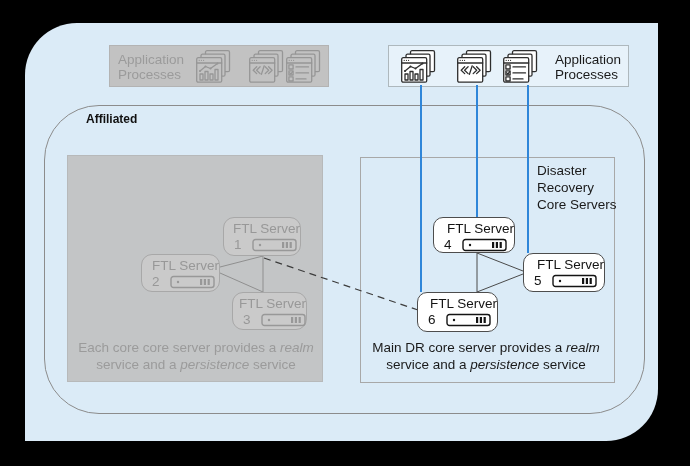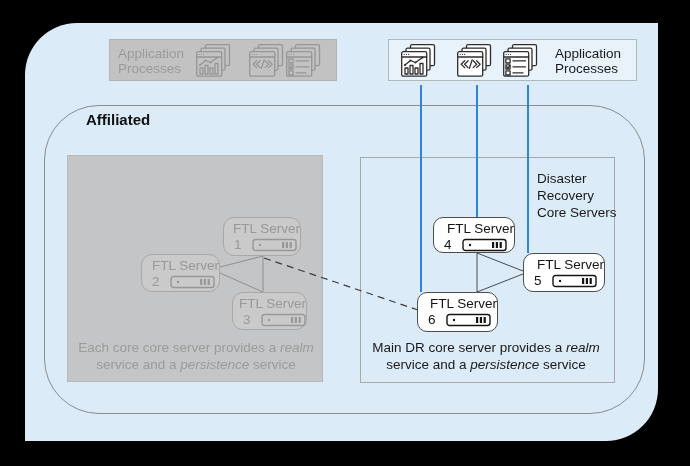--- a/index.html
+++ b/index.html
@@ -11,46 +11,46 @@
   #canvas{
     position:absolute;left:25px;top:23px;width:633px;height:418px;
     background:#dbebf7;border-radius:52px 0 52px 0;z-index:1;
   }
   
   #affiliated{
     position:absolute;left:44px;top:105px;width:599px;height:307px;
     border:1px solid #8c8c8c;border-radius:55px;z-index:2;
   }
   .title-bold{
-    position:absolute;left:86px;top:110px;font-size:15px;font-weight:bold;
+    position:absolute;left:86px;top:110px;font-size:12px;font-weight:bold;
     line-height:19px;color:#111;z-index:3;white-space:pre-line;
   }
   
-  .appbox{position:absolute;top:39px;height:40px;z-index:3;padding-left:8px;}
+  .appbox{position:absolute;top:45px;height:40px;z-index:3;}
   #appbox-left{left:109px;width:218px;background:#c2c2c2;border:1px solid #b3b3b3;}
   #appbox-right{left:388px;width:239px;background:rgba(255,255,255,0.35);border:1.5px solid #aeb8bd;}
   .applabel{position:absolute;top:6px;font-size:13.5px;line-height:15px;width:80px;}
   #appbox-left .applabel{left:8px;color:#9b9b9b;}
   #appbox-right .applabel{left:166px;color:#1a1a1a;}
   .appicon{position:absolute;top:4px;width:35px;height:33px;display:inline-block;}
   #appbox-left .appicon{color:#969696;--win-fill:#c2c2c2;}
   #appbox-right .appicon{color:#2d2d2d;--win-fill:#ffffff;}
   .appicon svg{width:35px;height:33px;display:block;}
 
   
   #main-core-box{
     position:absolute;left:67px;top:155px;width:254px;height:225px;
     background:#c3c5c6;border:1px solid #b7b9ba;z-index:2;
   }
   #dr-core-box{
     position:absolute;left:360px;top:157px;width:253px;height:224px;
     border:1px solid #a8a8a8;z-index:2;
   }
   #main-core-title{position:absolute;left:81px;top:168px;font-size:13.5px;color:#9aa0a2;z-index:3;}
-  #dr-core-title{position:absolute;left:537px;top:162px;width:80px;font-size:13.5px;line-height:17px;color:#1a1a1a;z-index:3;margin-top:8px;}
+  #dr-core-title{position:absolute;left:537px;top:162px;width:80px;font-size:13.5px;line-height:17px;color:#1a1a1a;z-index:3;}
 
   
   #overlay{position:absolute;left:0;top:0;width:690px;height:466px;z-index:4;pointer-events:none;}
 
   
   .ftl{position:absolute;z-index:5;box-sizing:border-box;}
   .ftl .l1{text-align:right;font-size:13.5px;margin-top:3px;line-height:15px;}
   .ftl .l2{display:flex;align-items:center;padding-left:10px;margin-top:1px;font-size:13.5px;}
   .ftl .srv-icon{margin-left:10px;display:inline-block;height:14px;}
   .ftl.gray{background:#cacaca;border:1px solid #a8a8a8;border-radius:11px;color:#989898;}

